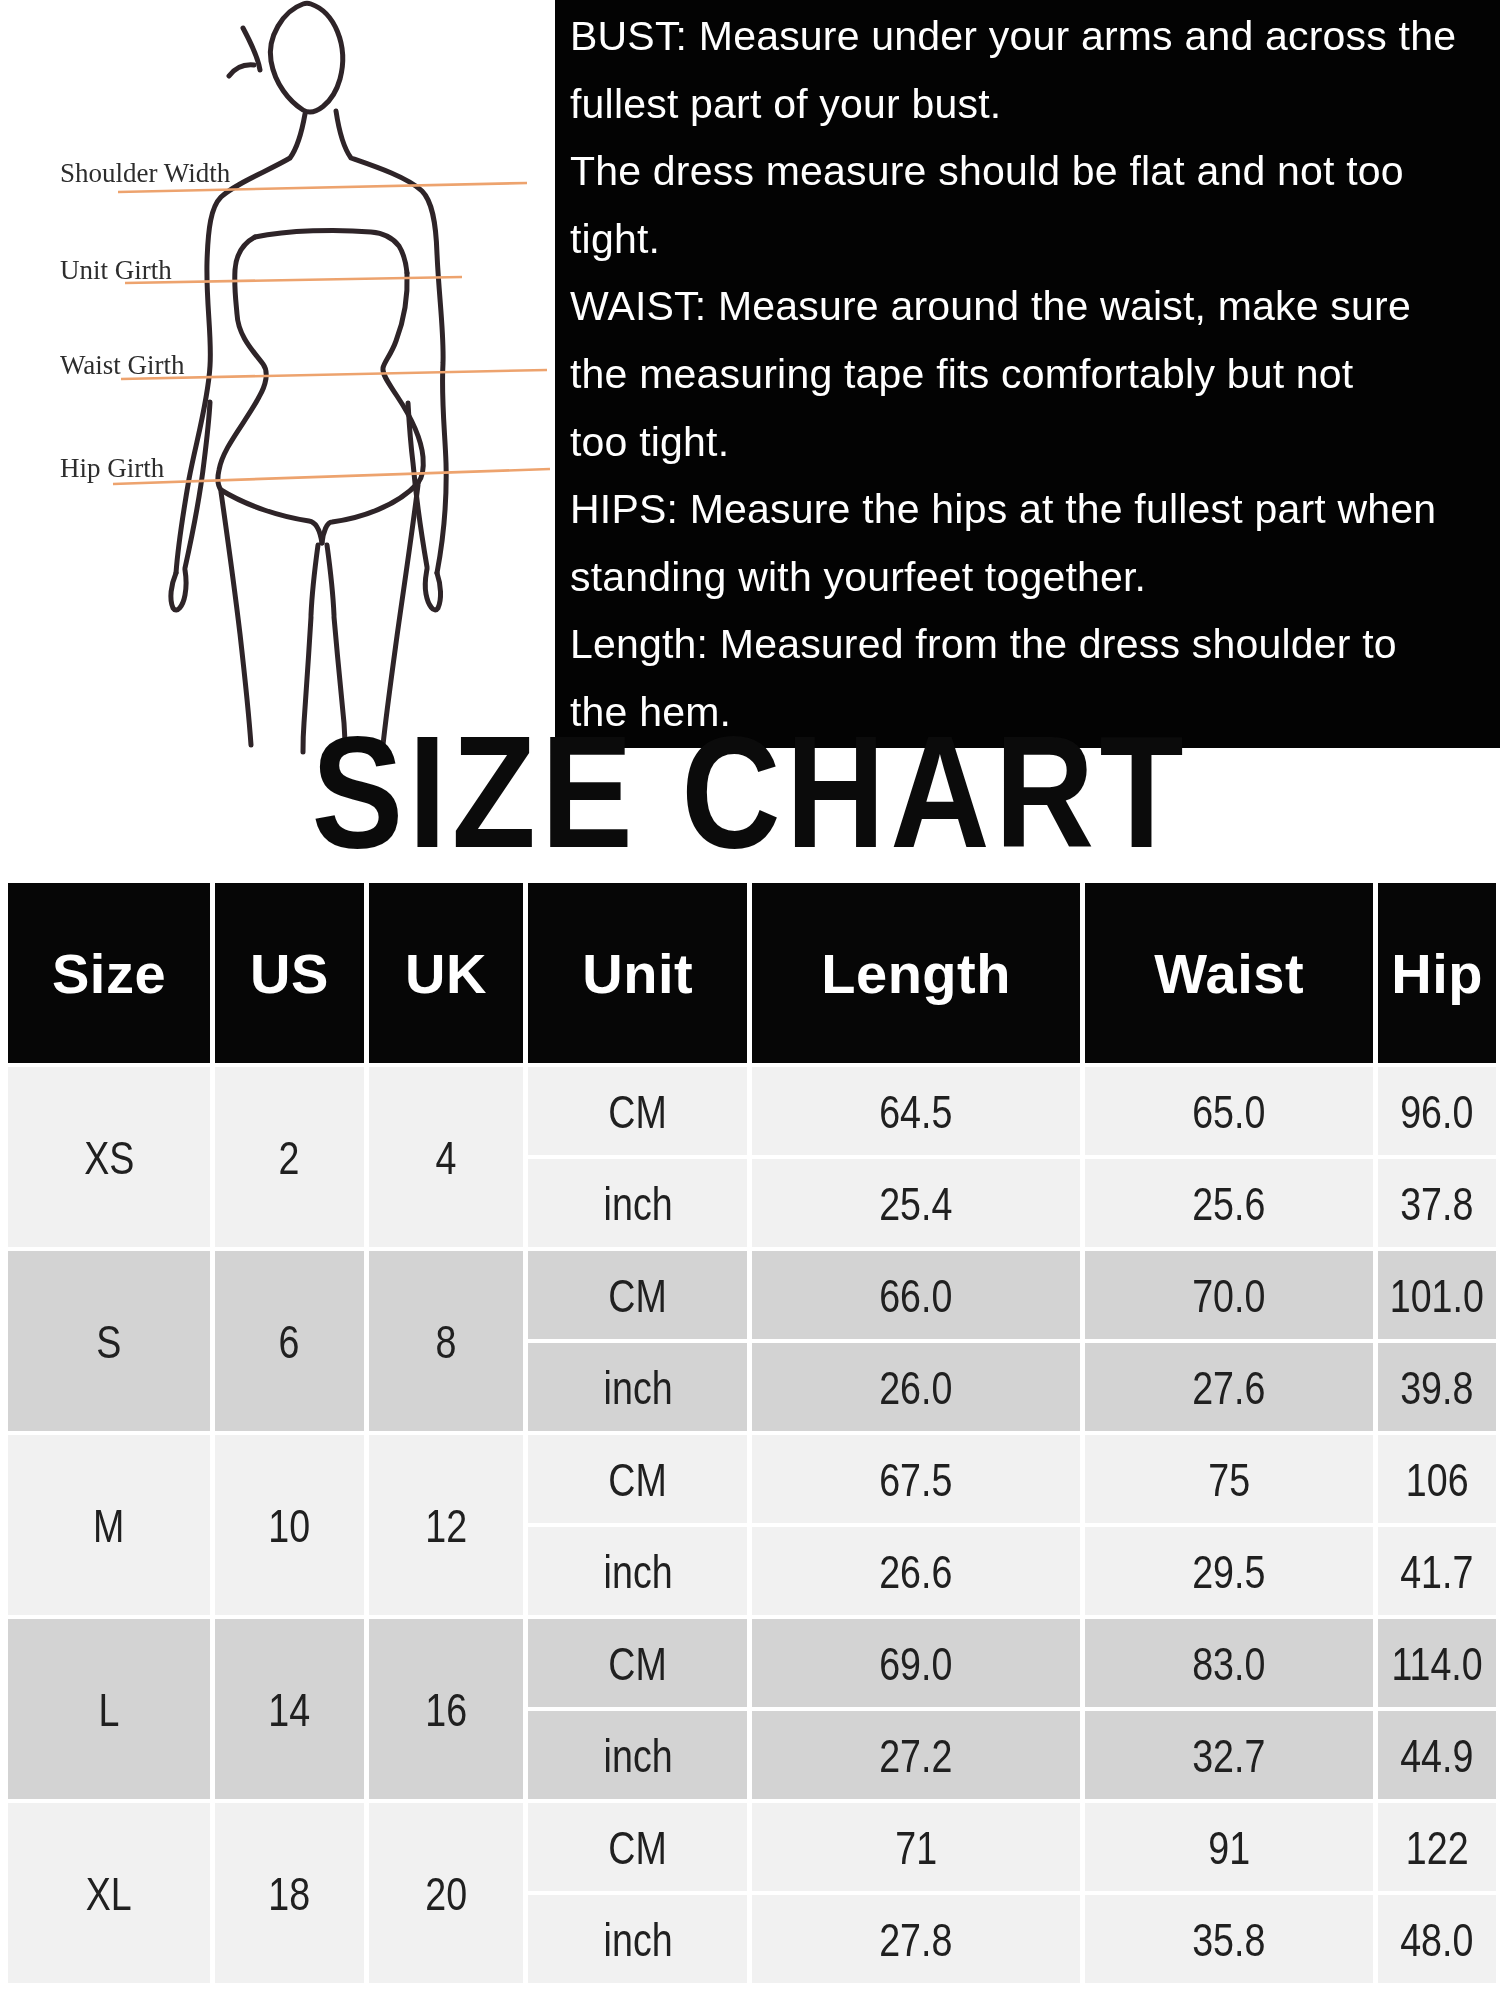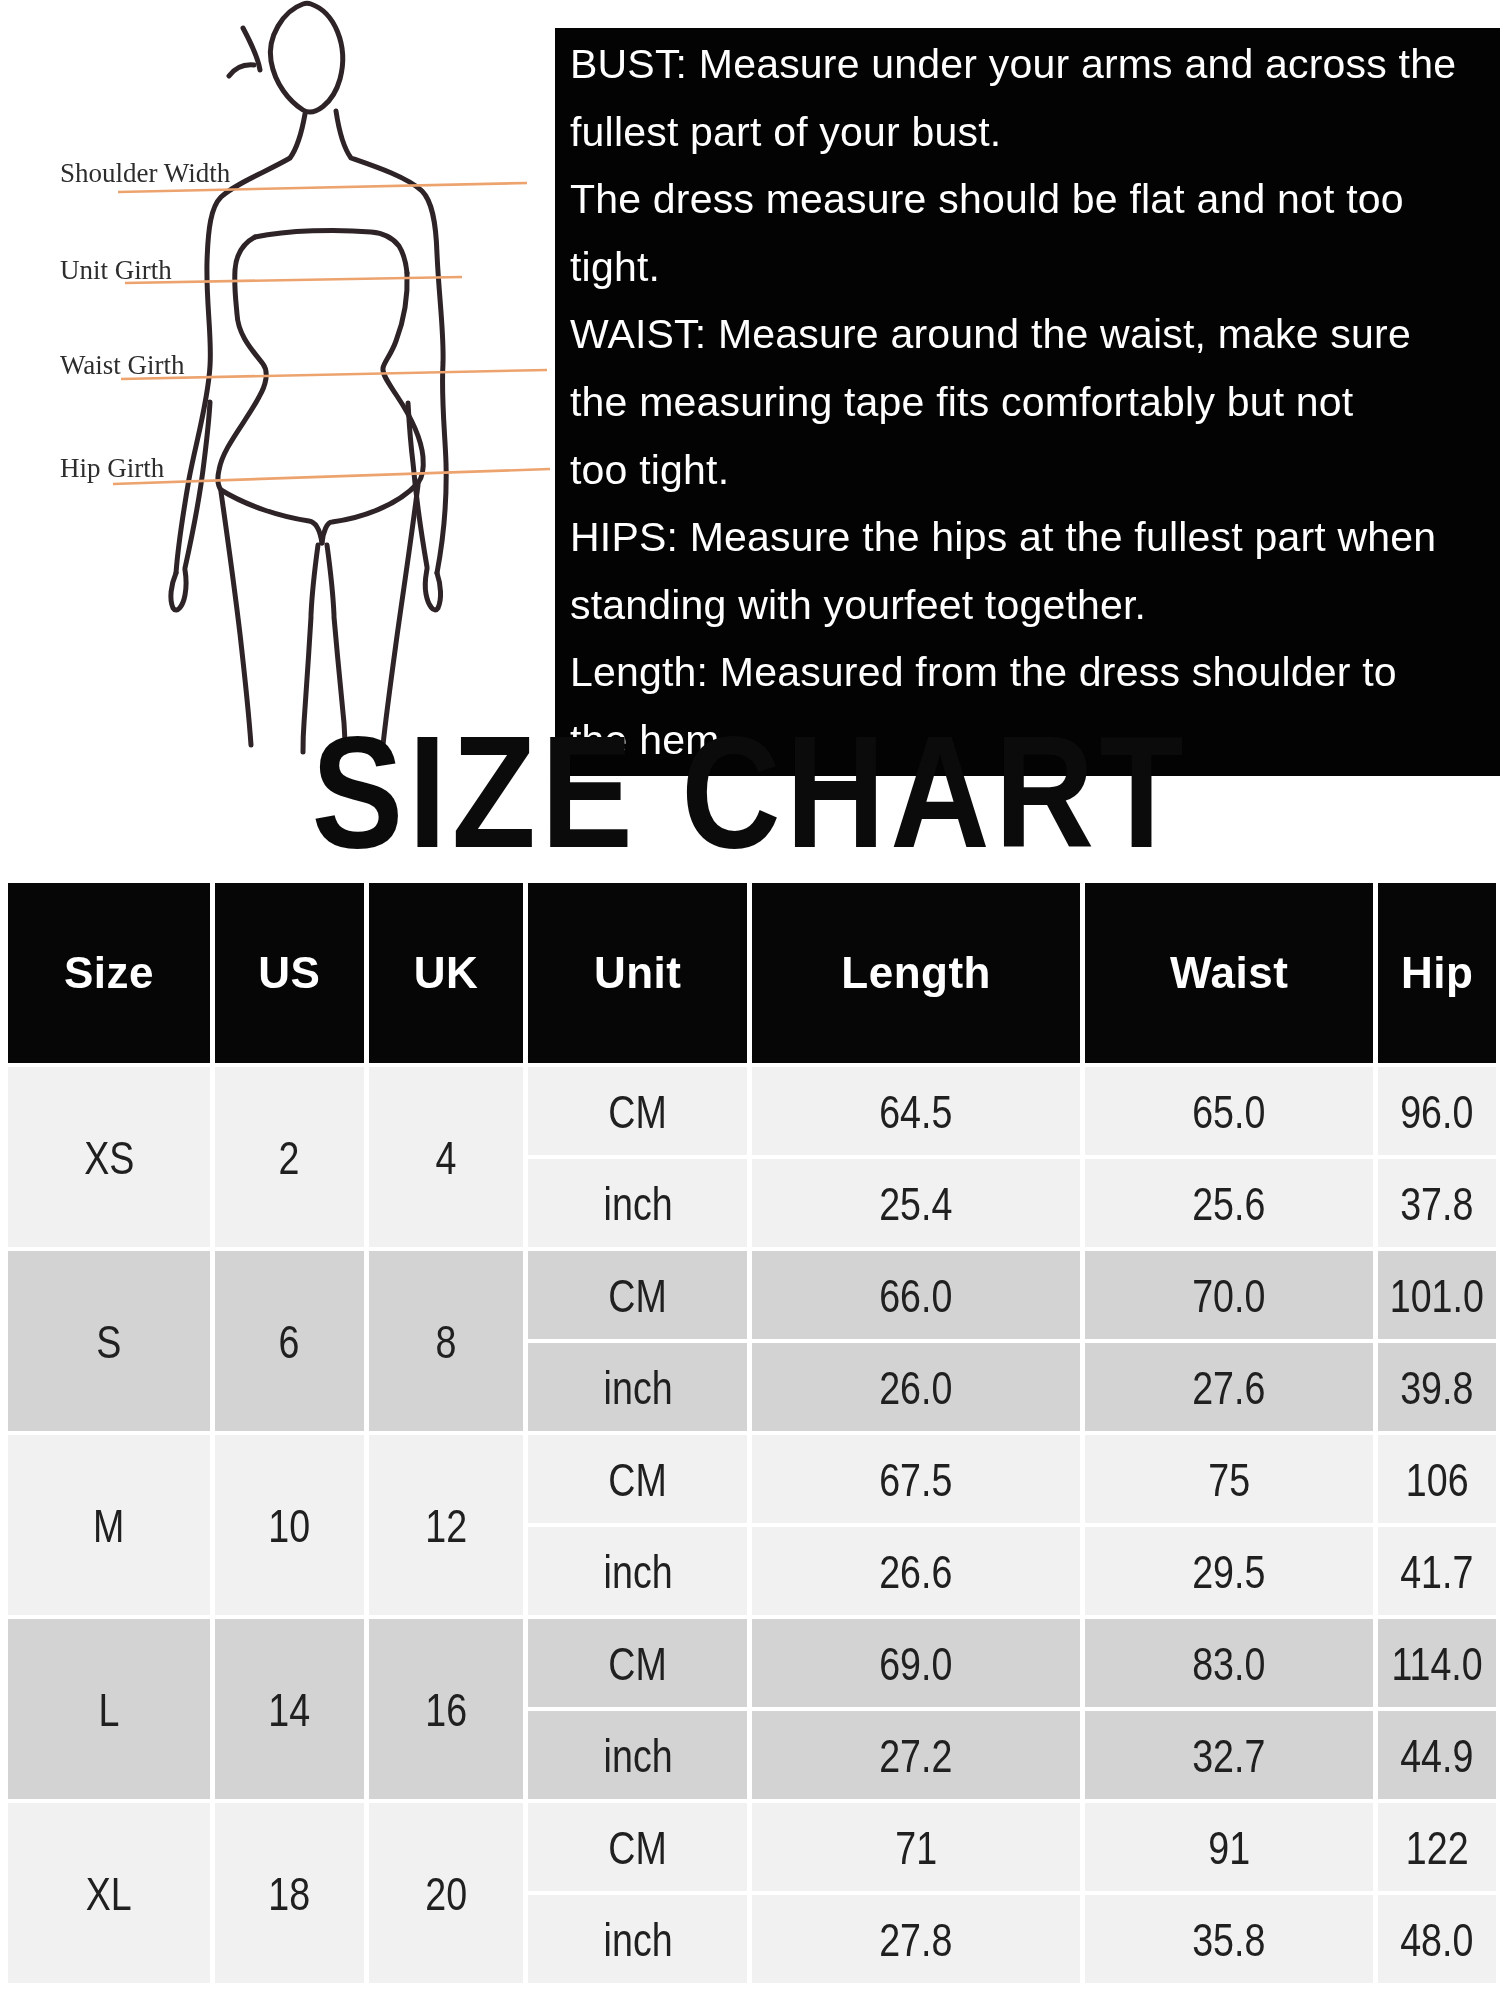--- a/index.html
+++ b/index.html
@@ -10,36 +10,36 @@
   .figure-svg{position:absolute;left:0;top:0;}
   .m-label{position:absolute;left:60px;font-family:"Liberation Serif",serif;
            font-size:27px;line-height:30px;color:#2d2d2d;white-space:nowrap;}
   .m-label.shoulder{top:158px;}
   .m-label.chest{top:255px;}
   .m-label.waist{top:350px;}
   .m-label.hip{top:453px;}
 
   
   .infobox{position:absolute;left:555px;top:0;width:945px;height:748px;background:#030303;
-           box-sizing:border-box;padding:3px 0 0 15px;color:#ffffff;margin-top:28px;}
+           box-sizing:border-box;padding:3px 0 0 15px;color:#ffffff;}
   .infobox .line{font-size:41px;line-height:67.6px;white-space:nowrap;letter-spacing:.2px;}
 
   
   .title{position:absolute;top:722px;left:0;width:100%;margin:0;text-align:center;
          font-weight:700;line-height:140px;}
   .title span{display:inline-block;font-size:160px;color:#0b0b0b;letter-spacing:6px;
               transform:scaleX(.86);transform-origin:center;}
 
   
   .size-table{position:absolute;top:883px;left:8px;width:1488px;display:grid;
               grid-template-columns:204fr 150fr 156fr 221fr 331fr 291fr 112fr;
               grid-template-rows:180px repeat(10,88px);
               gap:4px 5px;background:#ffffff;}
   .cell{display:flex;align-items:center;justify-content:center;}
-  .th{background:#060606;color:#ffffff;font-weight:bold;font-size:44px;letter-spacing:.5px;}
+  .th{background:#060606;color:#ffffff;font-weight:bold;font-size:56px;letter-spacing:.5px;}
   .light{background:#f1f1f1;}
   .dark{background:#d3d3d3;}
   .val{font-size:47px;color:#202020;white-space:nowrap;
        transform:scaleX(.8);transform-origin:center;}
   .c1{grid-column:1}.c2{grid-column:2}.c3{grid-column:3}.c4{grid-column:4}
   .c5{grid-column:5}.c6{grid-column:6}.c7{grid-column:7}
   .rspan{grid-row:span 2;}
 </style>
 </head>
 <body>

